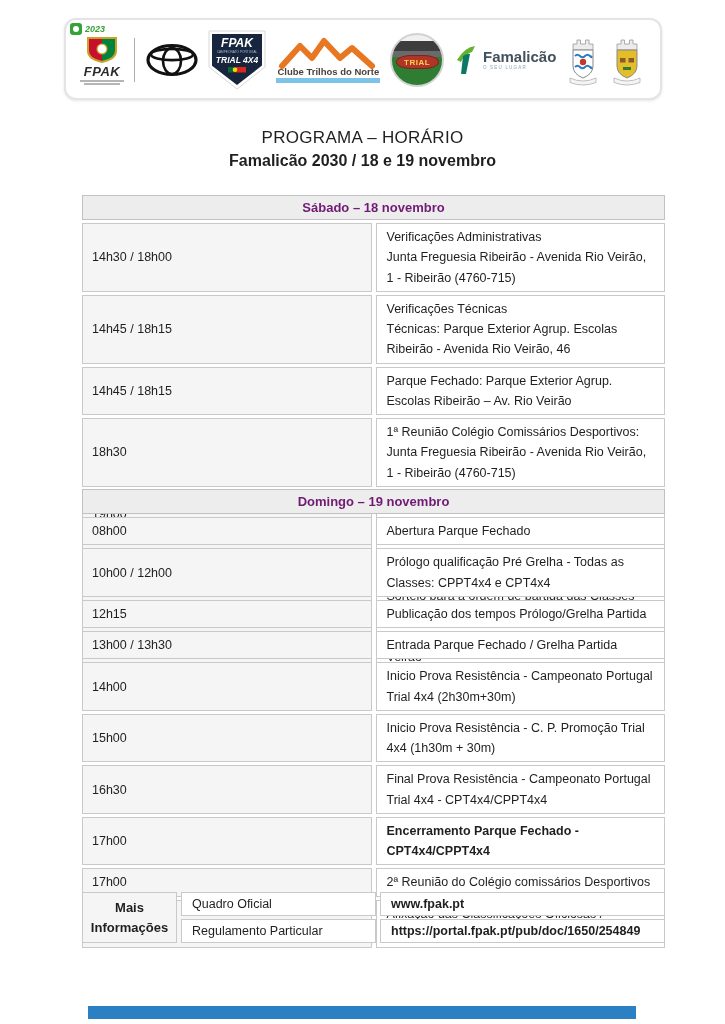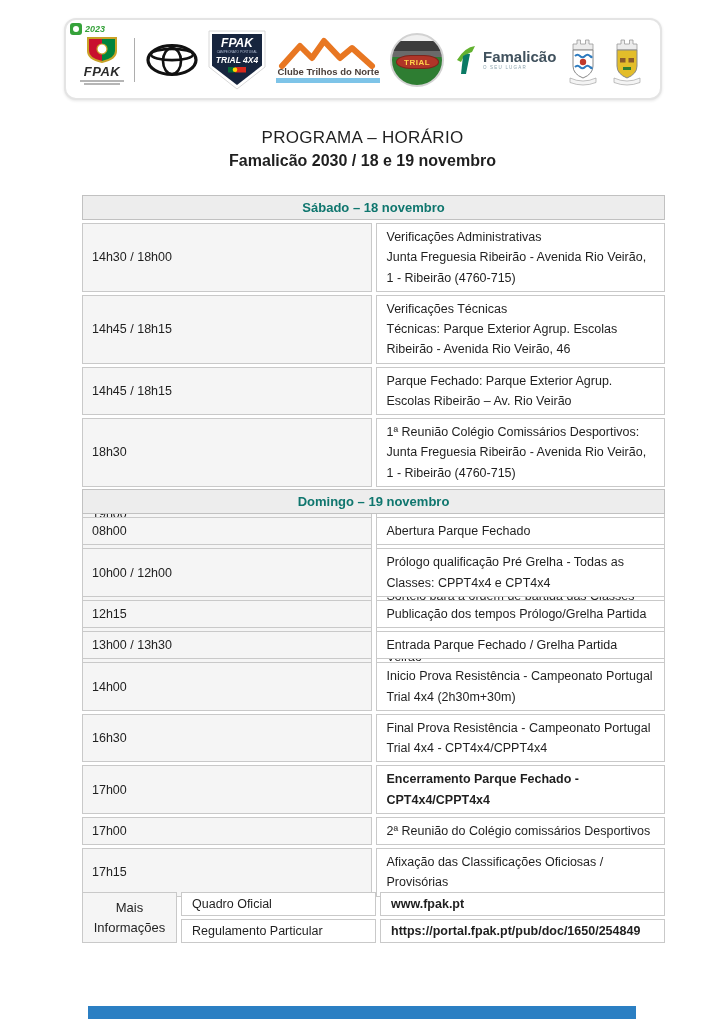--- a/index.html
+++ b/index.html
@@ -49,26 +49,26 @@
   .title-wrap{position:absolute;left:0;top:127px;width:100%;text-align:center;line-height:1.35;}
   .title-1{font-size:17px;letter-spacing:.3px;}
   .title-2{font-size:16px;font-weight:700;}
   
   .tbl-wrap{position:absolute;left:78px;width:591px;}
   .sat{top:192px;}
   .sun{top:486px;}
   .info{top:889px;}
   table{border-collapse:separate;border-spacing:4px 3px;width:100%;table-layout:fixed;}
   th.section{background:var(--section-header-bg);border:1px solid #c1c1c1;
-    font-weight:700;font-size:13px;padding:4px 4px;color:#0f766e;}
+    font-weight:700;font-size:13px;padding:4px 4px;color:#701a75;}
   td{border:1px solid var(--table-border);font-size:12.5px;vertical-align:middle;margin-left:32px;}
   td.time-cell{background:var(--time-cell-bg);width:95px;padding:3px 9px;}
   td.desc-cell{background:#fff;padding:3px 10px;line-height:1.62;}
   
-  td.info-label{background:var(--time-cell-bg);width:95px;text-align:center;font-weight:400;font-size:13px;line-height:1.5;padding:3px 4px;}
+  td.info-label{background:var(--time-cell-bg);width:95px;text-align:center;font-weight:700;font-size:13px;line-height:1.5;padding:3px 4px;}
   td.info-item{width:195px;padding:4px 10px;background:#fff;}
   td.info-value{font-weight:700;padding:4px 10px;background:#fff;}
   
   .footer-bar{position:absolute;left:88px;top:1006px;width:548px;height:13px;background:var(--footer-bar);}
 </style>
 </head>
 <body>
 
 <div class="logo-box">
   <div class="mini-2023">
@@ -219,20 +219,24 @@
         </tr>
         <tr>
           <td class="time-cell">13h00 / 13h30</td>
           <td class="desc-cell">Entrada Parque Fechado / Grelha Partida</td>
         </tr>
         <tr>
           <td class="time-cell">14h00</td>
           <td class="desc-cell">Inicio Prova Resistência - Campeonato Portugal Trial 4x4 (2h30m+30m)</td>
         </tr>
         <tr>
+          <td class="time-cell">15h00</td>
+          <td class="desc-cell">Inicio Prova Resistência - C. P. Promoção Trial 4x4 (1h30m + 30m)</td>
+        </tr>
+        <tr>
           <td class="time-cell">16h30</td>
           <td class="desc-cell">Final Prova Resistência - Campeonato Portugal Trial 4x4 - CPT4x4/CPPT4x4</td>
         </tr>
         <tr>
           <td class="time-cell">17h00</td>
           <td class="desc-cell" style="font-weight: 700;">Encerramento Parque Fechado - CPT4x4/CPPT4x4</td>
         </tr>
         <tr>
           <td class="time-cell">17h00</td>
           <td class="desc-cell">2ª Reunião do Colégio comissários Desportivos</td>

